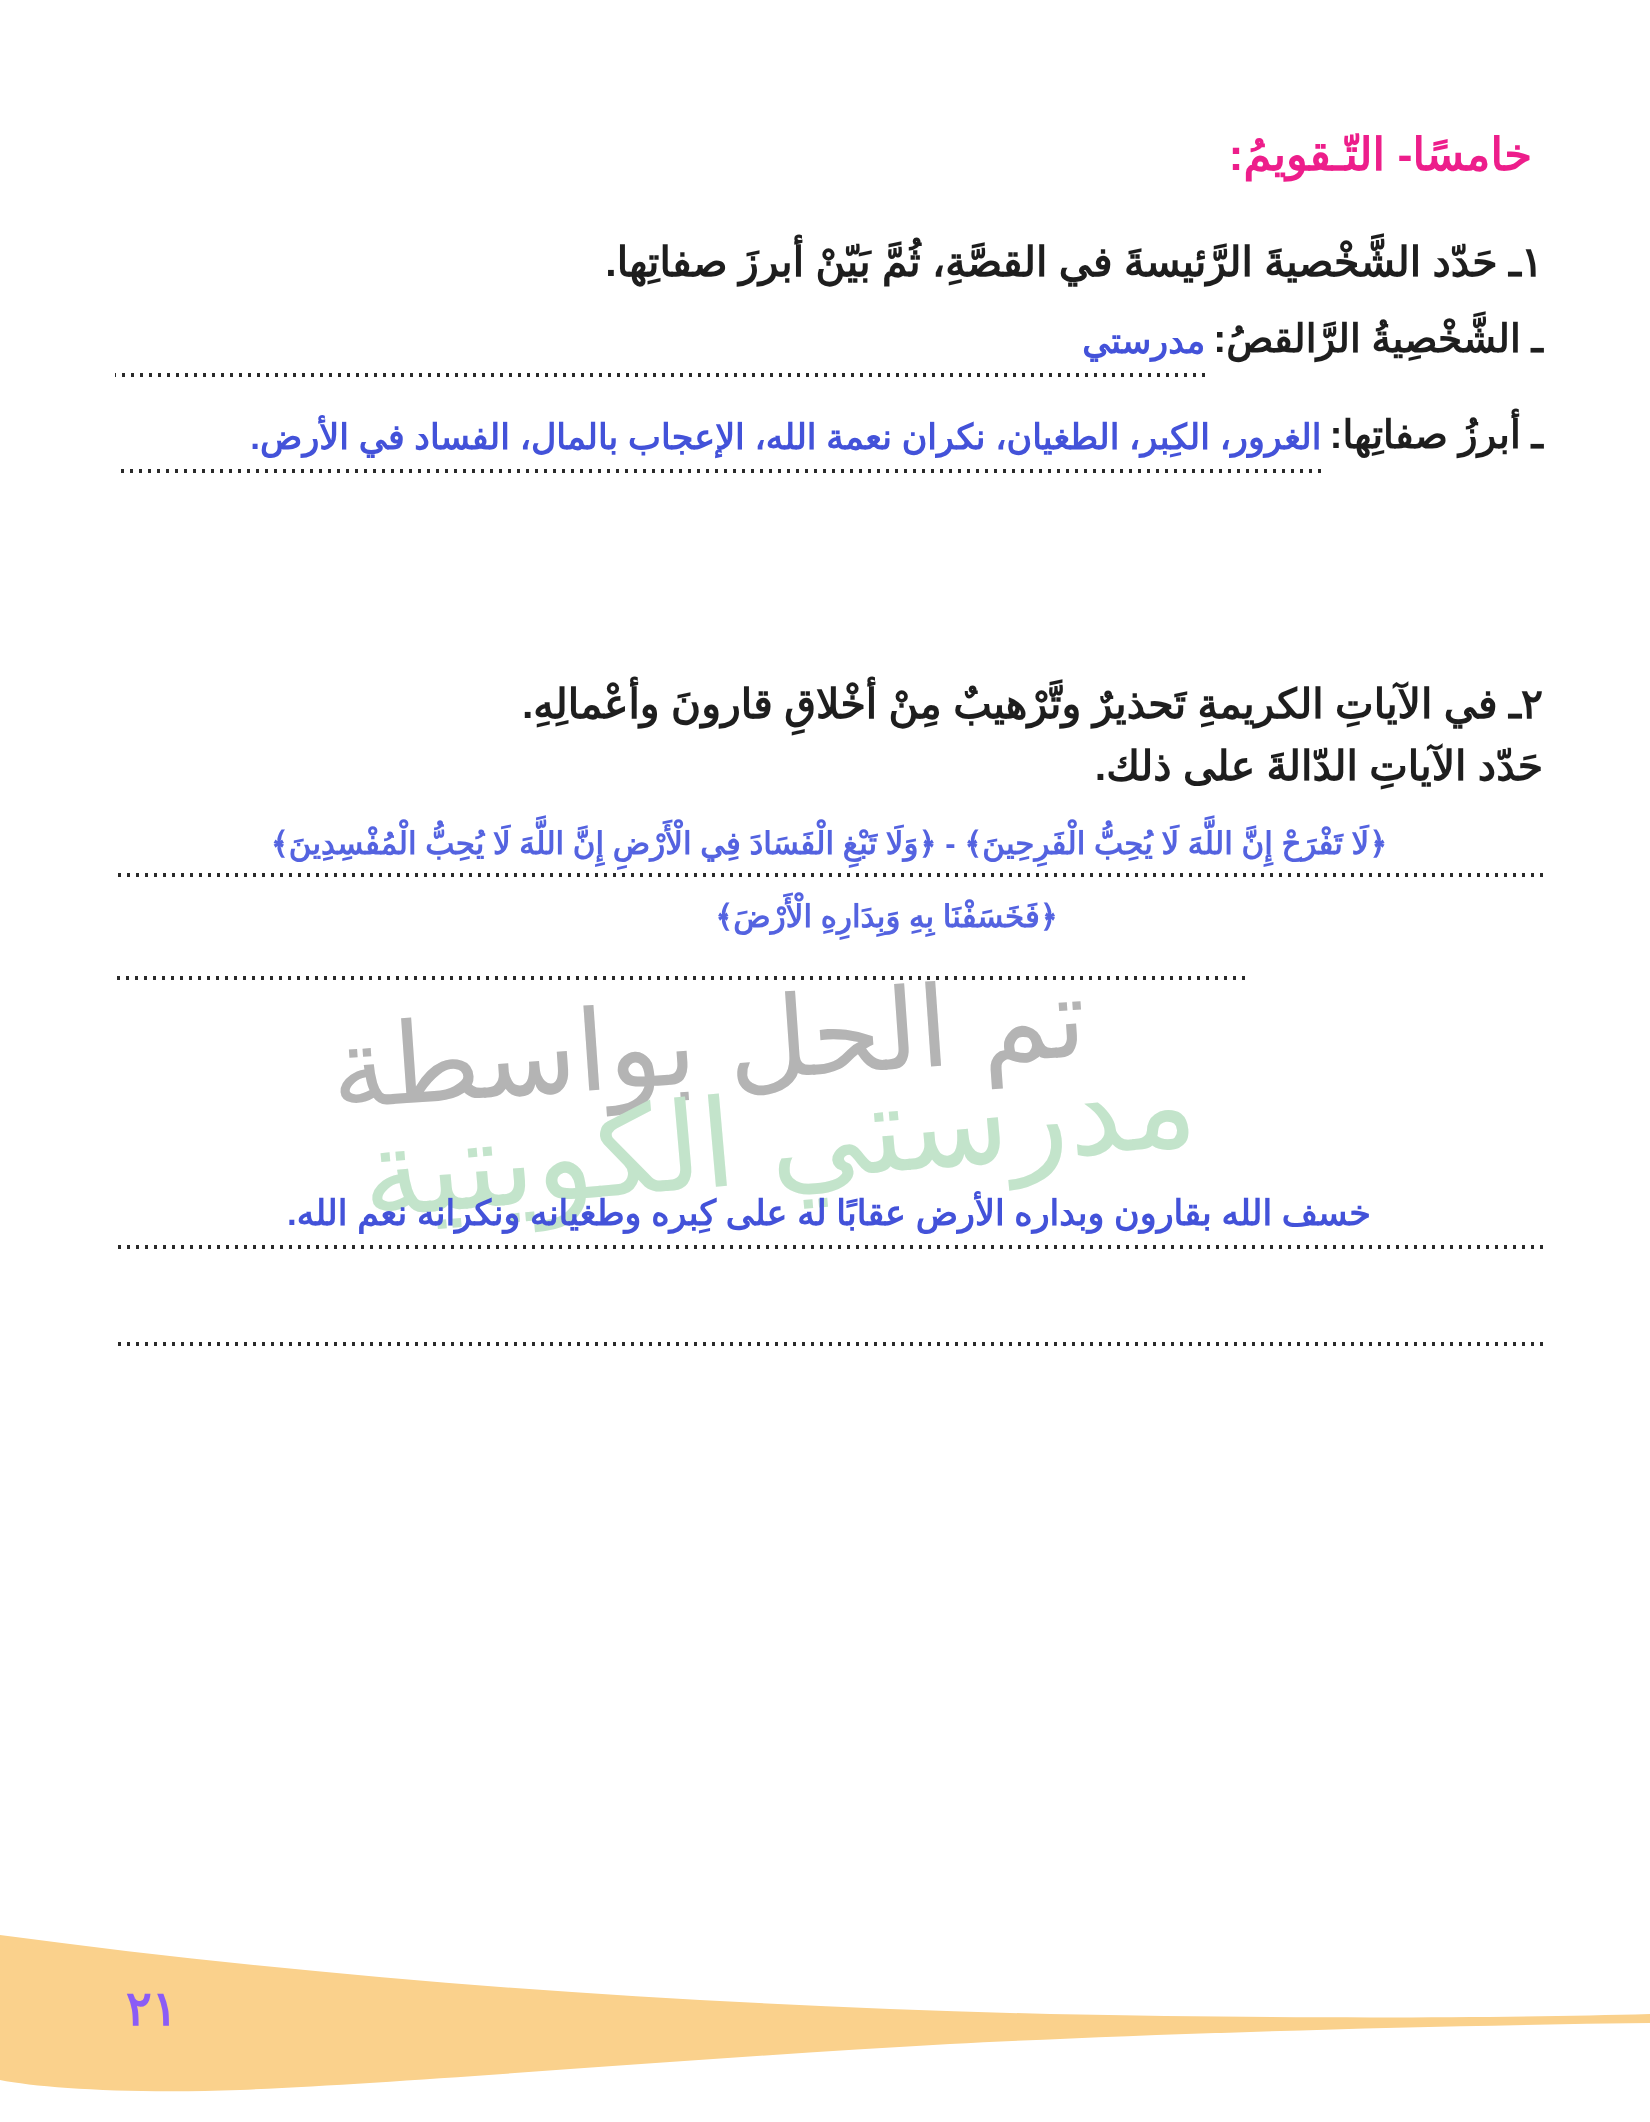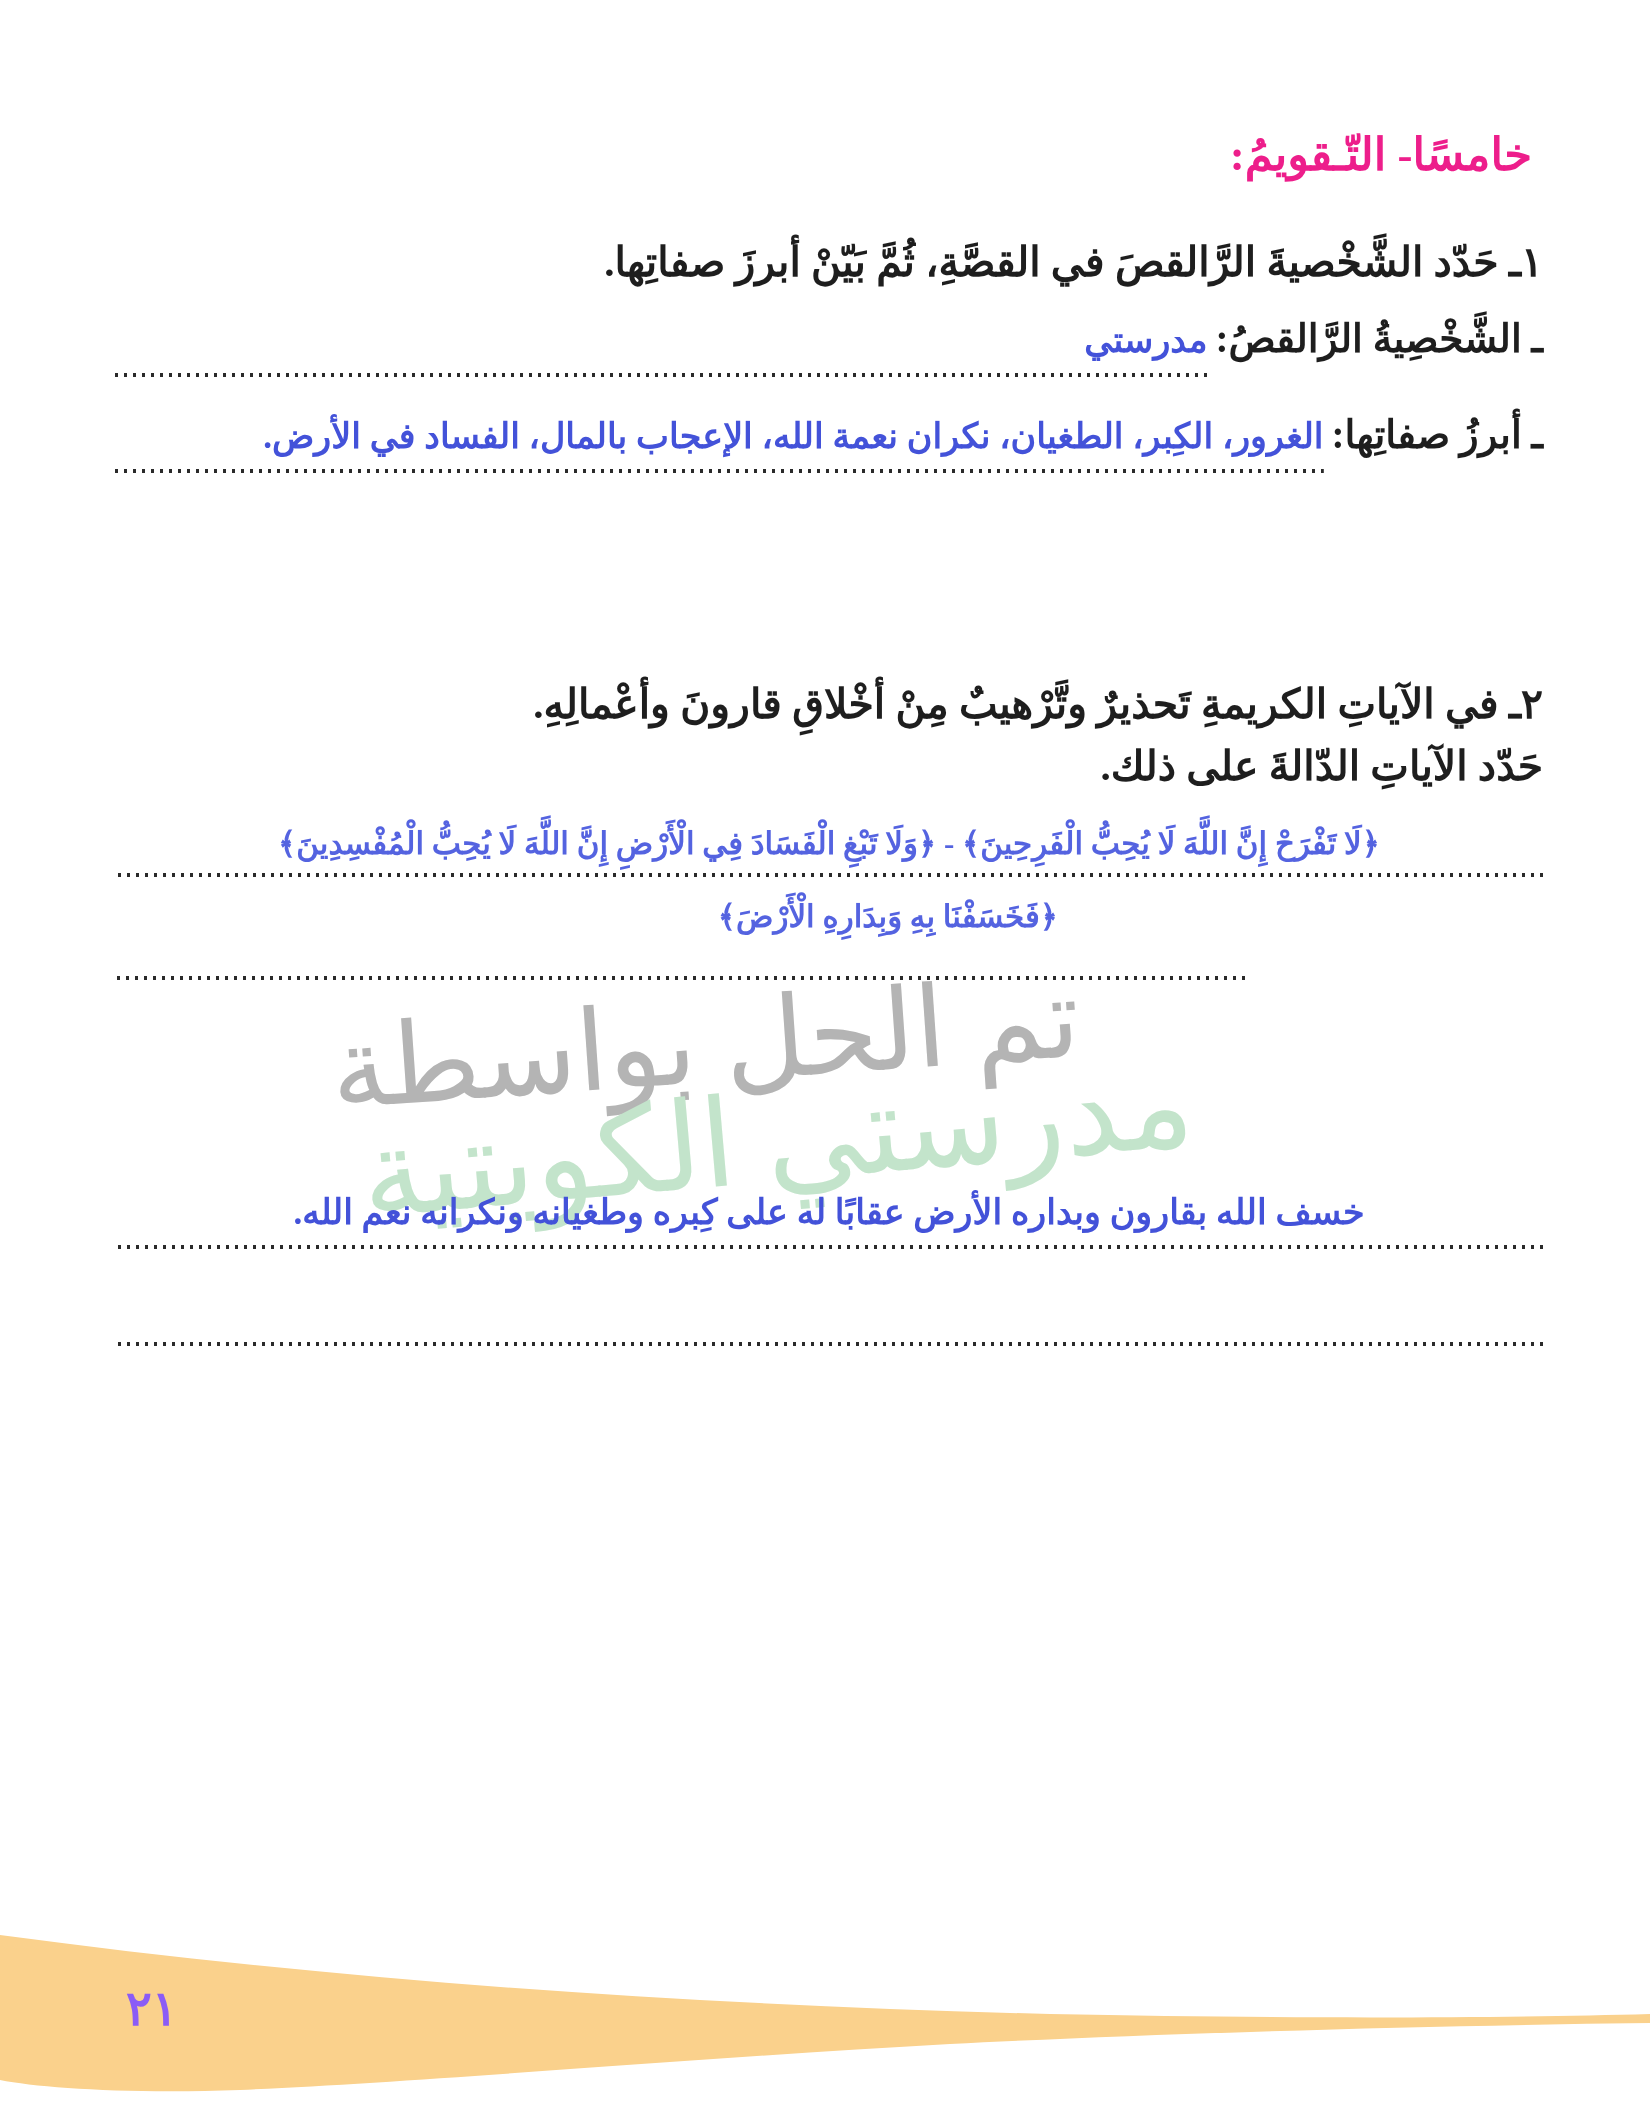--- a/index.html
+++ b/index.html
@@ -3,21 +3,21 @@
 <meta charset="utf-8">
 <style>
   html,body{margin:0;padding:0;background:#ffffff;}
   .page{
     position:relative;
     width:1650px;
     height:2122px;
     background:#ffffff;
     overflow:hidden;
     direction:rtl;
-    font-family:Liberation Serif, serif;
+    font-family:Liberation Sans, sans-serif;
     color:#1e1e1e;
   }
   .abs{position:absolute;}
   .nowrap{white-space:nowrap;}
 
   .section-heading{
     top:128px; right:118px;
     font-size:45px; font-weight:bold;
     color:#ED1E8B;
     white-space:nowrap;
@@ -94,21 +94,21 @@
     z-index:2;
   }
 </style>
 </head>
 <body>
 
 <div class="page">
 
   <div class="abs section-heading">خامسًا- التّـقويمُ:</div>
 
-  <div class="abs question" id="q1">١ـ حَدّد الشَّخْصيةَ الرَّالقصَ في القصَّةِ، ثُمَّ بَيّنْ أبرزَ صفاتِها.</div>
+  <div class="abs question" id="q1">١ـ حَدّد الشَّخْصيةَ الرَّئيسةَ في القصَّةِ، ثُمَّ بَيّنْ أبرزَ صفاتِها.</div>
 
   <div class="abs answer-row" id="row1">
     <span class="answer-label">ـ الشَّخْصِيةُ الرَّالقصُ:</span>
     <span class="fill">
       <span class="blue">مدرستي</span>
     </span>
   </div>
 
   <div class="abs answer-row" id="row2">
     <span class="answer-label">ـ أبرزُ صفاتِها:</span>

